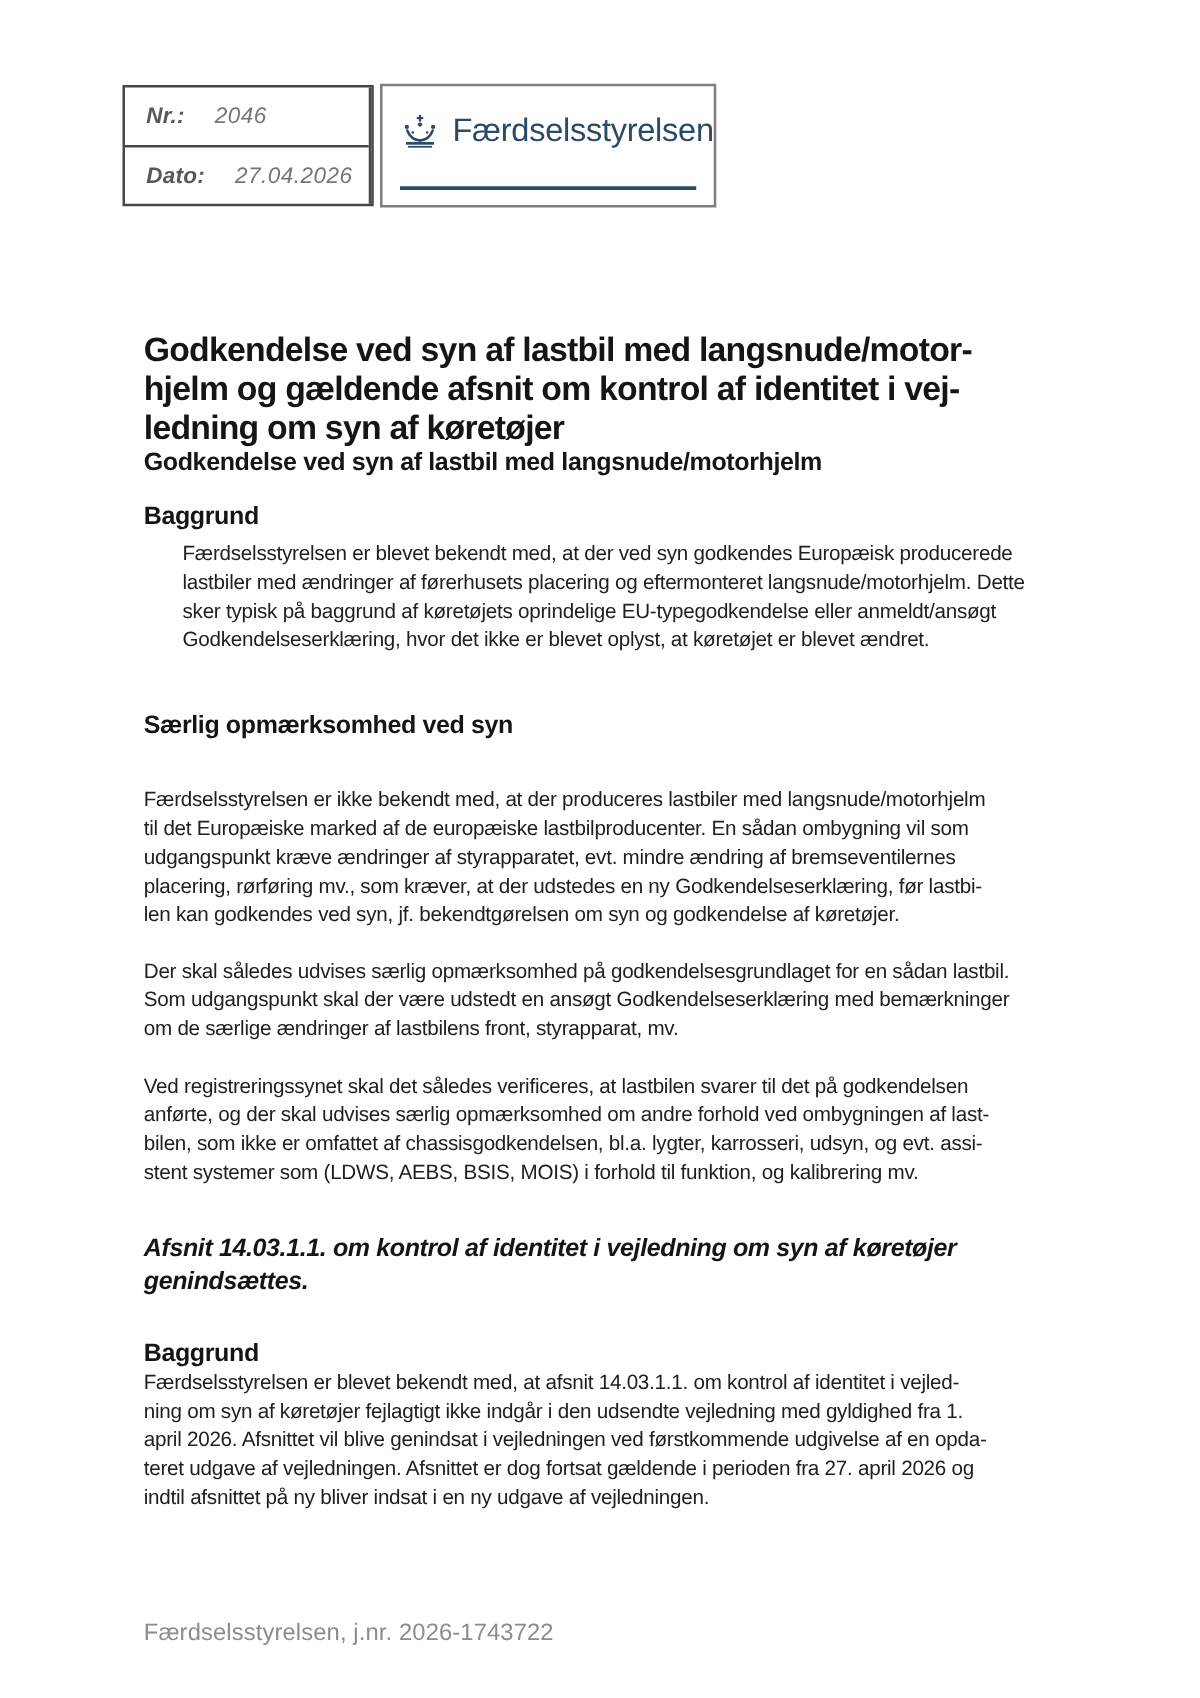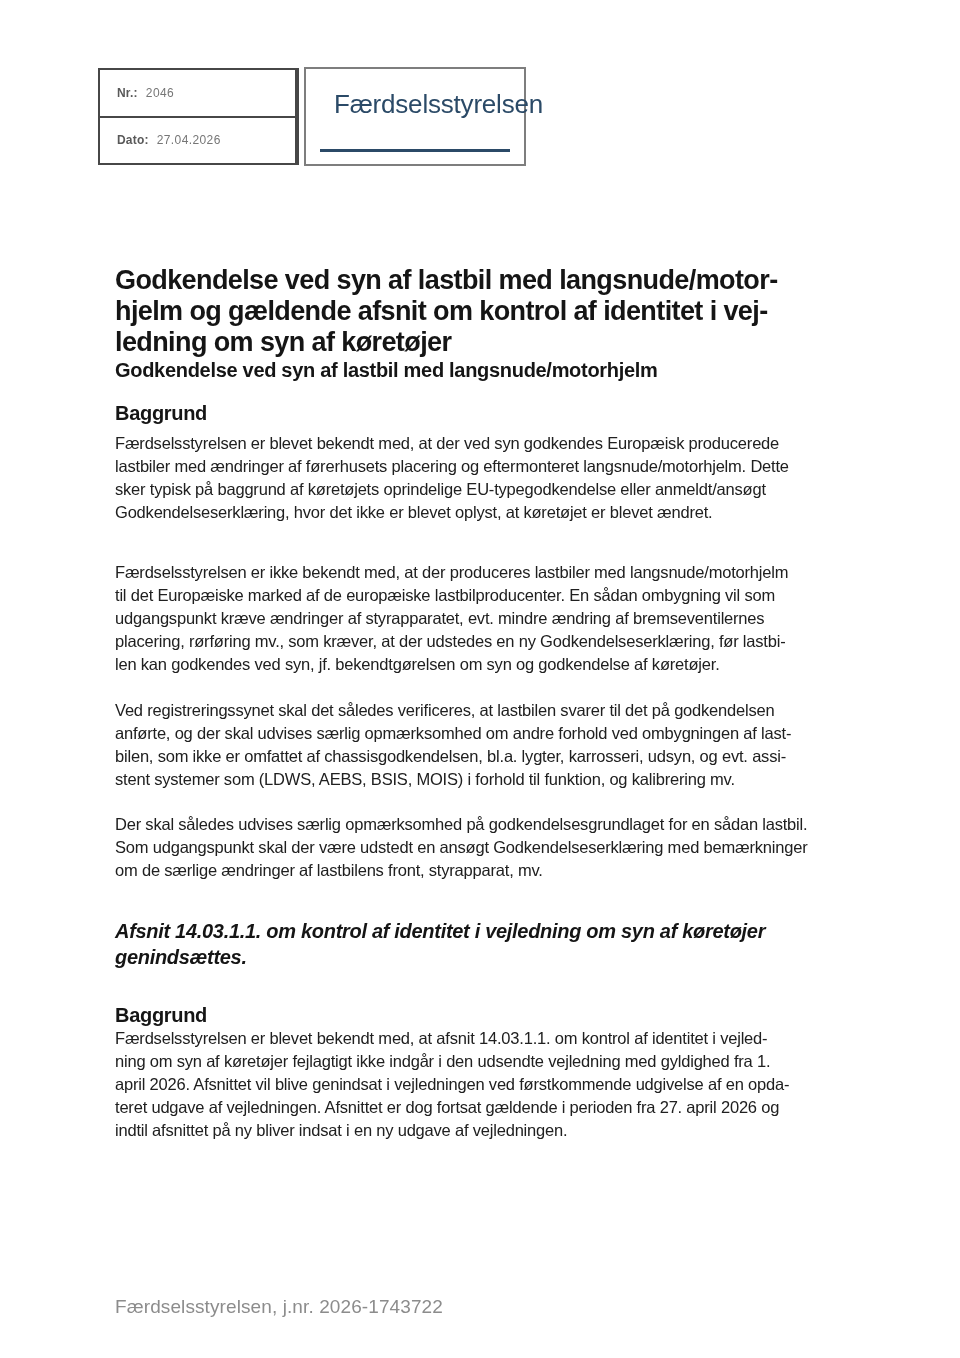--- a/index.html
+++ b/index.html
@@ -8,31 +8,31 @@
     width:960px; height:1358px;
     font-family:"Liberation Sans", sans-serif;
     position:relative; overflow:hidden;
   }
   .page { position:relative; width:960px; height:1358px; background:#fff; }
 
   
   .header-row { position:absolute; top:68px; left:98px; display:flex; align-items:flex-start; }
   .meta-subject { display:flex; border:2px solid #474747; height:97px; }
   .meta-col { width:197px; display:flex; flex-direction:column; border-right:2px solid #474747; }
-  .meta-cell { flex:1; display:flex; align-items:center; padding-left:17px; gap:8px; font-size:12px; white-space:nowrap; }
+  .meta-cell { flex:1; display:flex; align-items:center; padding-left:17px; gap:24px; font-size:18px; white-space:nowrap;font-style:italic; }
   .meta-cell-nr { border-bottom:2px solid #474747; }
   .meta-lbl { font-weight:bold; color:#595959; letter-spacing:0.2px; }
   .meta-val { color:#767676; letter-spacing:0.4px; }
   .subject-cell {
     width:352px; display:flex; align-items:center; justify-content:center;
     text-align:center; font-weight:bold; color:#6e6e6e;
     font-size:16px; line-height:23px; white-space:pre-line; letter-spacing:0.3px;
   }
   .logo-box {
-    margin-left:5px; width:222px; height:99px; margin-top:-1px;
+    margin-left:5px; width:269px; height:99px; margin-top:-1px;
     border:2px solid #7e7e7e; position:relative;
     display:flex; align-items:center; padding:0 0 24px 16px; gap:12px;
   }
   .logo-text { color:#2b4a67; font-size:26px; letter-spacing:-0.2px; }
   .logo-underline { position:absolute; left:14px; right:14px; bottom:12px; height:3px; background:#2b4a67; }
 
   
   .doc { position:absolute; left:115px; top:265px; width:792px; }
   .doc-title {
     font-size:27px; font-weight:bold; line-height:31px; letter-spacing:-0.6px;
@@ -42,21 +42,21 @@
     font-size:20px; font-weight:bold; line-height:24px; letter-spacing:-0.3px;
     color:#151515; white-space:pre-line;
   }
   .h2-multiline { line-height:26px; }
   .para {
     font-size:16.5px; line-height:23px; letter-spacing:-0.2px;
     color:#202020; white-space:pre-line;
   }
   .mt-s1-heading { }
   .mt-s1-sub     { margin-top:19px; }
-  .mt-s1-p1      { margin-top:7px; }
+  .mt-s1-p1      { margin-top:7px;margin-left:31px; }
   .mt-s2-heading { margin-top:44px; }
   .mt-s2-p1      { margin-top:37px; }
   .mt-s2-p2      { margin-top:22px; }
   .mt-s2-p3      { margin-top:23px; }
   .mt-s3-heading { margin-top:36px;font-style:italic; }
   .mt-s3-sub     { margin-top:33px; }
   .mt-s3-p1      { margin-top:0; }
 
   .footer-note {
     position:absolute; left:115px; top:1296px;
@@ -110,32 +110,33 @@
 hjelm og gældende afsnit om kontrol af identitet i vej-
 ledning om syn af køretøjer</div>
 
     <div class="h2 mt-s1-heading">Godkendelse ved syn af lastbil med langsnude/motorhjelm</div>
     <div class="h2 mt-s1-sub">Baggrund</div>
     <div class="para mt-s1-p1">Færdselsstyrelsen er blevet bekendt med, at der ved syn godkendes Europæisk producerede
 lastbiler med ændringer af førerhusets placering og eftermonteret langsnude/motorhjelm. Dette
 sker typisk på baggrund af køretøjets oprindelige EU-typegodkendelse eller anmeldt/ansøgt
 Godkendelseserklæring, hvor det ikke er blevet oplyst, at køretøjet er blevet ændret.</div>
 
+    <div class="h2 mt-s2-heading">Særlig opmærksomhed ved syn</div>
     <div class="para mt-s2-p1">Færdselsstyrelsen er ikke bekendt med, at der produceres lastbiler med langsnude/motorhjelm
 til det Europæiske marked af de europæiske lastbilproducenter. En sådan ombygning vil som
 udgangspunkt kræve ændringer af styrapparatet, evt. mindre ændring af bremseventilernes
 placering, rørføring mv., som kræver, at der udstedes en ny Godkendelseserklæring, før lastbi-
 len kan godkendes ved syn, jf. bekendtgørelsen om syn og godkendelse af køretøjer.</div>
+    <div class="para mt-s2-p2">Der skal således udvises særlig opmærksomhed på godkendelsesgrundlaget for en sådan lastbil.
+Som udgangspunkt skal der være udstedt en ansøgt Godkendelseserklæring med bemærkninger
+om de særlige ændringer af lastbilens front, styrapparat, mv.</div>
     <div class="para mt-s2-p3">Ved registreringssynet skal det således verificeres, at lastbilen svarer til det på godkendelsen
 anførte, og der skal udvises særlig opmærksomhed om andre forhold ved ombygningen af last-
 bilen, som ikke er omfattet af chassisgodkendelsen, bl.a. lygter, karrosseri, udsyn, og evt. assi-
 stent systemer som (LDWS, AEBS, BSIS, MOIS) i forhold til funktion, og kalibrering mv.</div>
-    <div class="para mt-s2-p2">Der skal således udvises særlig opmærksomhed på godkendelsesgrundlaget for en sådan lastbil.
-Som udgangspunkt skal der være udstedt en ansøgt Godkendelseserklæring med bemærkninger
-om de særlige ændringer af lastbilens front, styrapparat, mv.</div>
 
     <div class="h2 h2-multiline mt-s3-heading">Afsnit 14.03.1.1. om kontrol af identitet i vejledning om syn af køretøjer
 genindsættes.</div>
     <div class="h2 mt-s3-sub">Baggrund</div>
     <div class="para mt-s3-p1">Færdselsstyrelsen er blevet bekendt med, at afsnit 14.03.1.1. om kontrol af identitet i vejled-
 ning om syn af køretøjer fejlagtigt ikke indgår i den udsendte vejledning med gyldighed fra 1.
 april 2026. Afsnittet vil blive genindsat i vejledningen ved førstkommende udgivelse af en opda-
 teret udgave af vejledningen. Afsnittet er dog fortsat gældende i perioden fra 27. april 2026 og
 indtil afsnittet på ny bliver indsat i en ny udgave af vejledningen.</div>
   </div>

